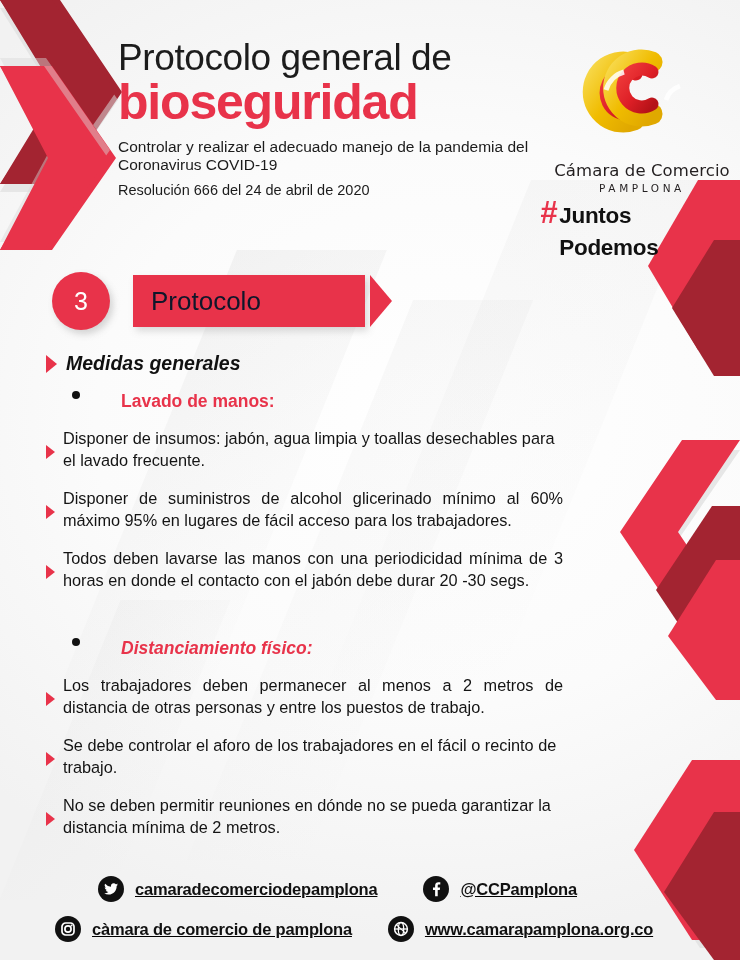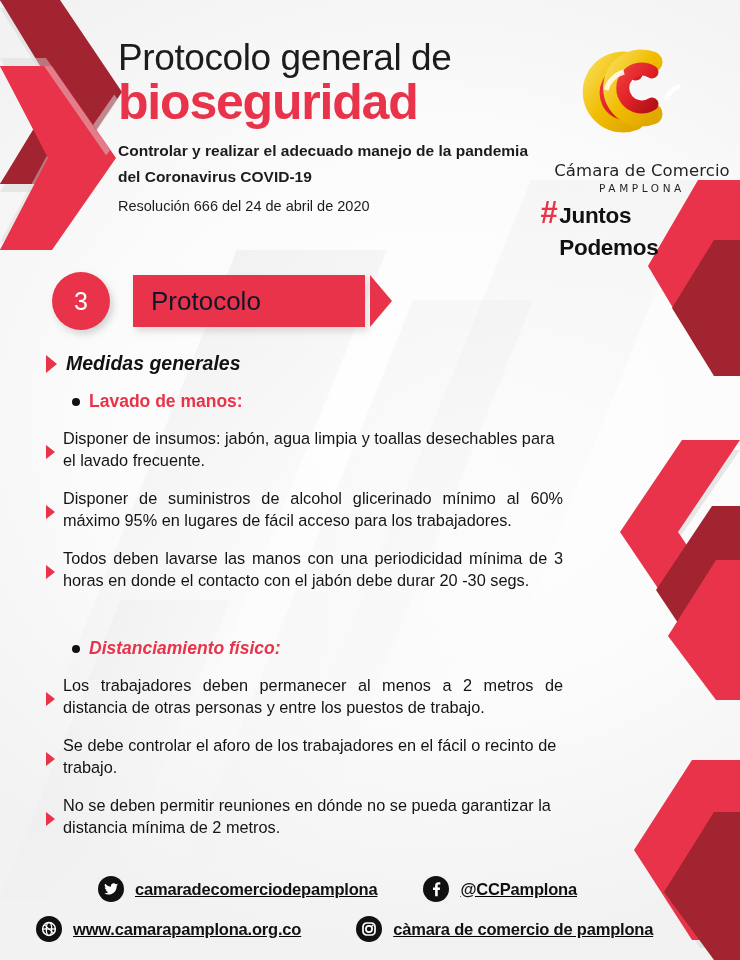--- a/index.html
+++ b/index.html
@@ -58,23 +58,23 @@
     line-height: 54px;
     font-weight: bold;
     color: #e8334a;
     letter-spacing: -1.2px;
     margin-top: -4px;
     white-space: nowrap;
   }
   .subtitle {
     margin-top: 9px;
     font-size: 15.5px;
-    line-height: 26px;
+    line-height: 18px;
     color: #1c1c1c;
-    font-weight: 700;
+    font-weight: 400;
   }
   .resolution {
     margin-top: 7px;
     font-size: 14.5px;
     line-height: 18px;
     color: #1c1c1c;
   }
 
   
   .logo-block { position: absolute; left: 548px; top: 38px; width: 188px; text-align: center; }
@@ -164,22 +164,22 @@
   }
   .measures-heading .tri { margin-right: 9px; }
   .measures-title {
     font-size: 19.5px;
     font-weight: bold;
     font-style: italic;
     color: #111111;
   }
 
   .subhead {
-    display: flex; align-items: center;
-    margin-left: 72px; margin-bottom: 16px;
+    display: flex; 
+    margin-left: 72px; margin-bottom: 16px; gap: 32px;
   }
   .dot {
     width: 8px; height: 8px; border-radius: 50%;
     background: #111111;
     margin-right: 9px;
     flex: 0 0 auto;
   }
   .subhead-text {
     font-size: 17.5px;
     font-weight: bold;
@@ -391,36 +391,36 @@
         <svg class="icon" width="26" height="26" viewBox="0 0 26 26">
           <circle cx="13" cy="13" r="13" fill="#111111"></circle>
           <path d="M14.72 13.9h2.06l.32-2.52h-2.38v-1.6c0-.73.2-1.22 1.25-1.22h1.33V6.3a17.8 17.8 0 0 0-1.94-.1c-1.92 0-3.24 1.17-3.24 3.33v1.86H9.98v2.51h2.14v6.45h2.6V13.9z" fill="#ffffff"></path>
         </svg>
         <span class="ftext">@CCPamplona</span>
       </div>
     </div>
 
     <div class="footer-row">
 
+      <div class="fitem r2-a">
+        <svg class="icon" width="26" height="26" viewBox="0 0 26 26">
+          <circle cx="13" cy="13" r="13" fill="#111111"></circle>
+          <rect x="7" y="7" width="12" height="12" rx="3.6" ry="3.6" fill="none" stroke="#ffffff" stroke-width="1.7"></rect>
+          <circle cx="13" cy="13" r="3.1" fill="none" stroke="#ffffff" stroke-width="1.7"></circle>
+          <circle cx="16.6" cy="9.5" r="1" fill="#ffffff"></circle>
+        </svg>
+        <span class="ftext">càmara de comercio de  pamplona</span>
+      </div>
+
       <div class="fitem r2-b">
         <svg class="icon" width="26" height="26" viewBox="0 0 26 26">
           <circle cx="13" cy="13" r="13" fill="#111111"></circle>
           <circle cx="13" cy="13" r="6.4" fill="none" stroke="#ffffff" stroke-width="1.5"></circle>
           <ellipse cx="13" cy="13" rx="2.7" ry="6.4" fill="none" stroke="#ffffff" stroke-width="1.3"></ellipse>
           <line x1="6.6" y1="13" x2="19.4" y2="13" stroke="#ffffff" stroke-width="1.3"></line>
           <line x1="8.3" y1="8.7" x2="17.7" y2="17.3" stroke="#ffffff" stroke-width="1.1"></line>
         </svg>
         <span class="ftext">www.camarapamplona.org.co</span>
       </div>
-
-      <div class="fitem r2-a">
-        <svg class="icon" width="26" height="26" viewBox="0 0 26 26">
-          <circle cx="13" cy="13" r="13" fill="#111111"></circle>
-          <rect x="7" y="7" width="12" height="12" rx="3.6" ry="3.6" fill="none" stroke="#ffffff" stroke-width="1.7"></rect>
-          <circle cx="13" cy="13" r="3.1" fill="none" stroke="#ffffff" stroke-width="1.7"></circle>
-          <circle cx="16.6" cy="9.5" r="1" fill="#ffffff"></circle>
-        </svg>
-        <span class="ftext">càmara de comercio de  pamplona</span>
-      </div>
     </div>
   </div>
 
 </div>
 
 </body></html>

